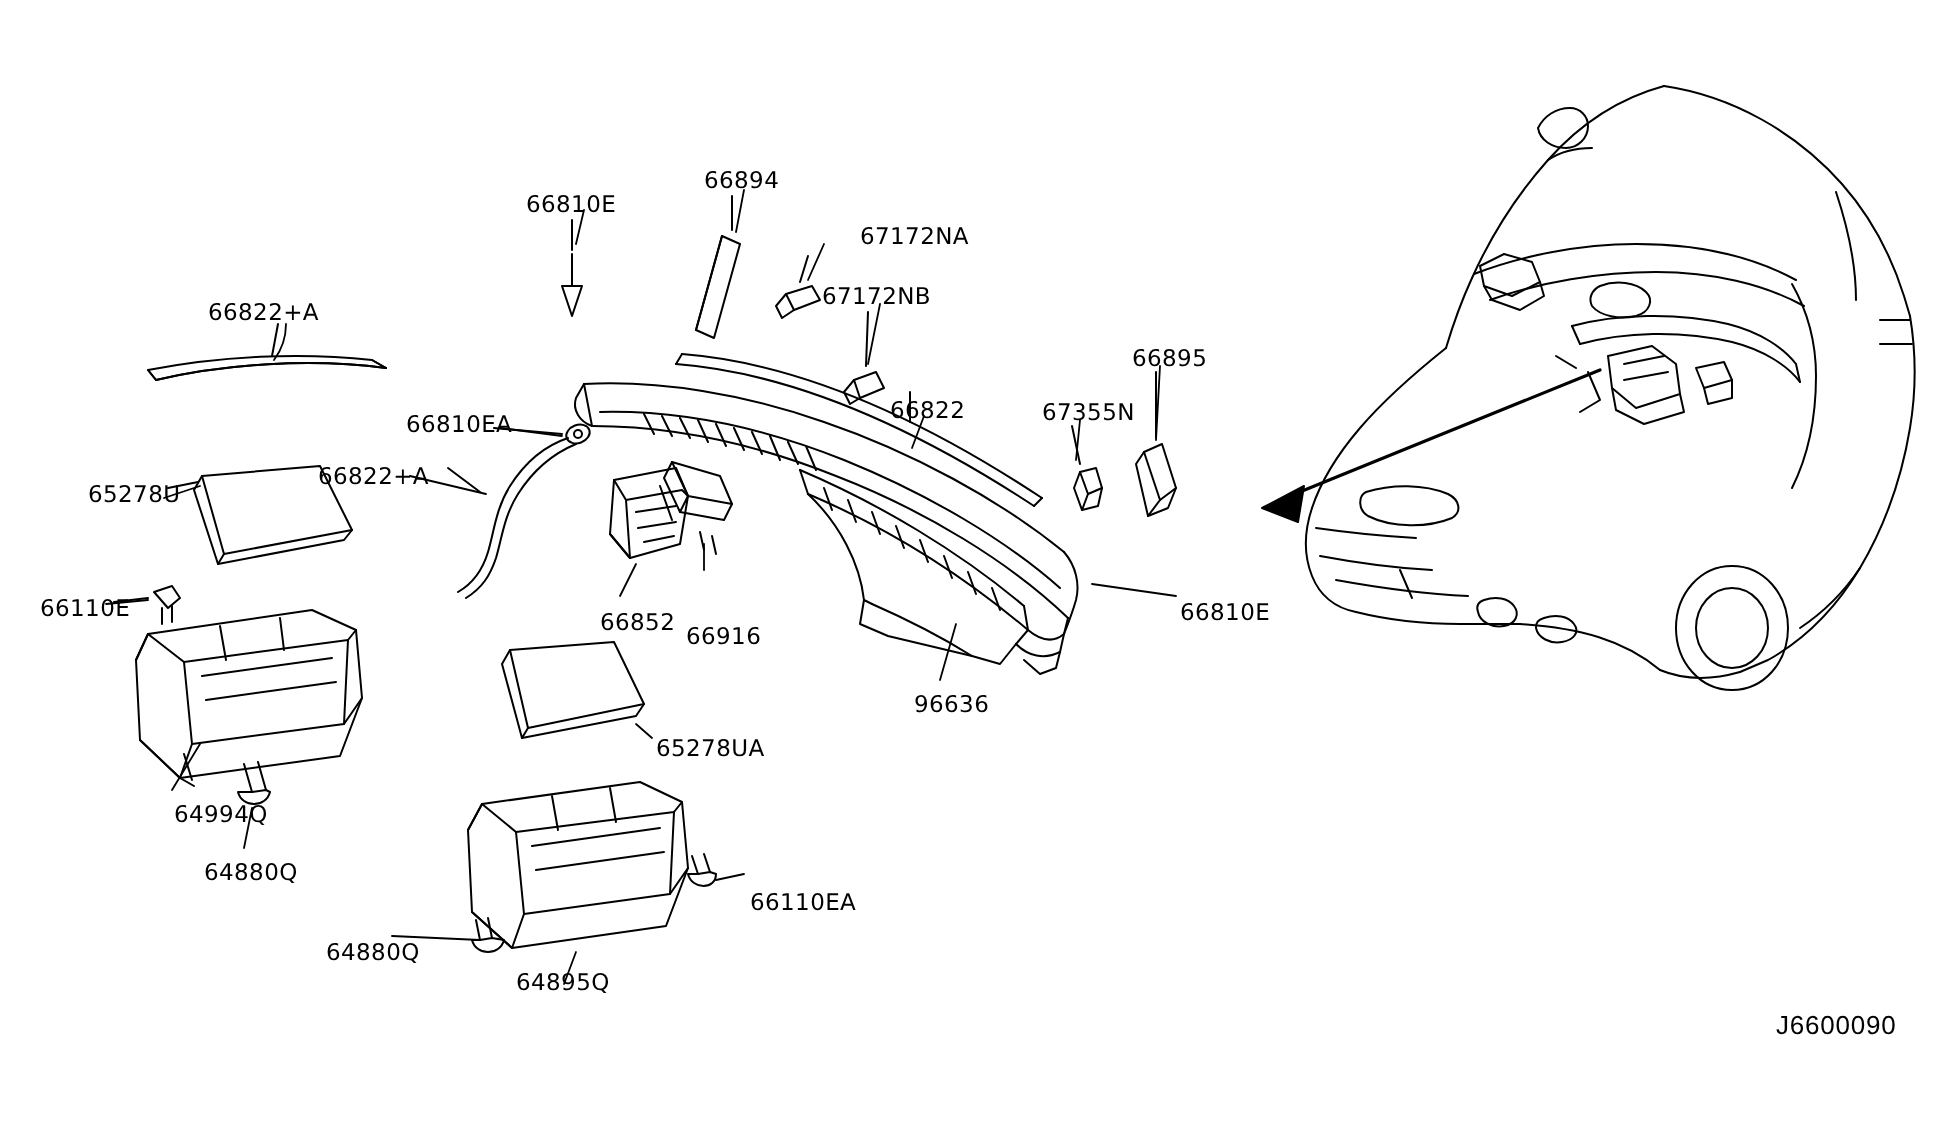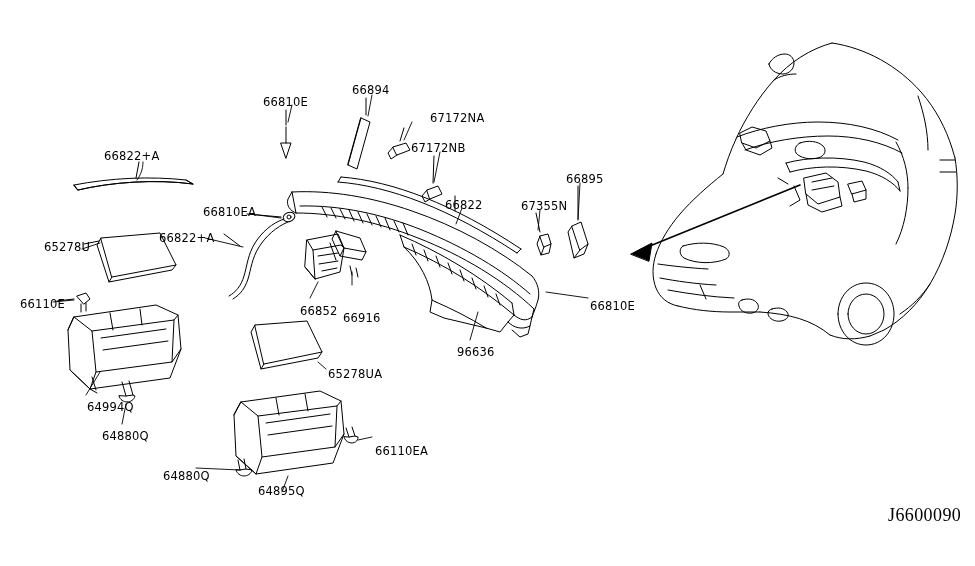--- a/index.html
+++ b/index.html
@@ -25,22 +25,22 @@
   .lbl {
     position: absolute;
     font-family: "DejaVu Sans", sans-serif;
     font-size: 11.5px;
     color: #000000;
     white-space: nowrap;
     letter-spacing: 0.2px;
   }
   .figcode {
     position: absolute;
-    font-family: Liberation Serif, serif;
-    font-size: 18px;
+    font-family: Liberation Sans, sans-serif;
+    font-size: 13px;
     color: #000000;
     white-space: nowrap;
     letter-spacing: 0.4px;
   }
 </style>
 </head>
 <body>
 
 <div id="root">
 

